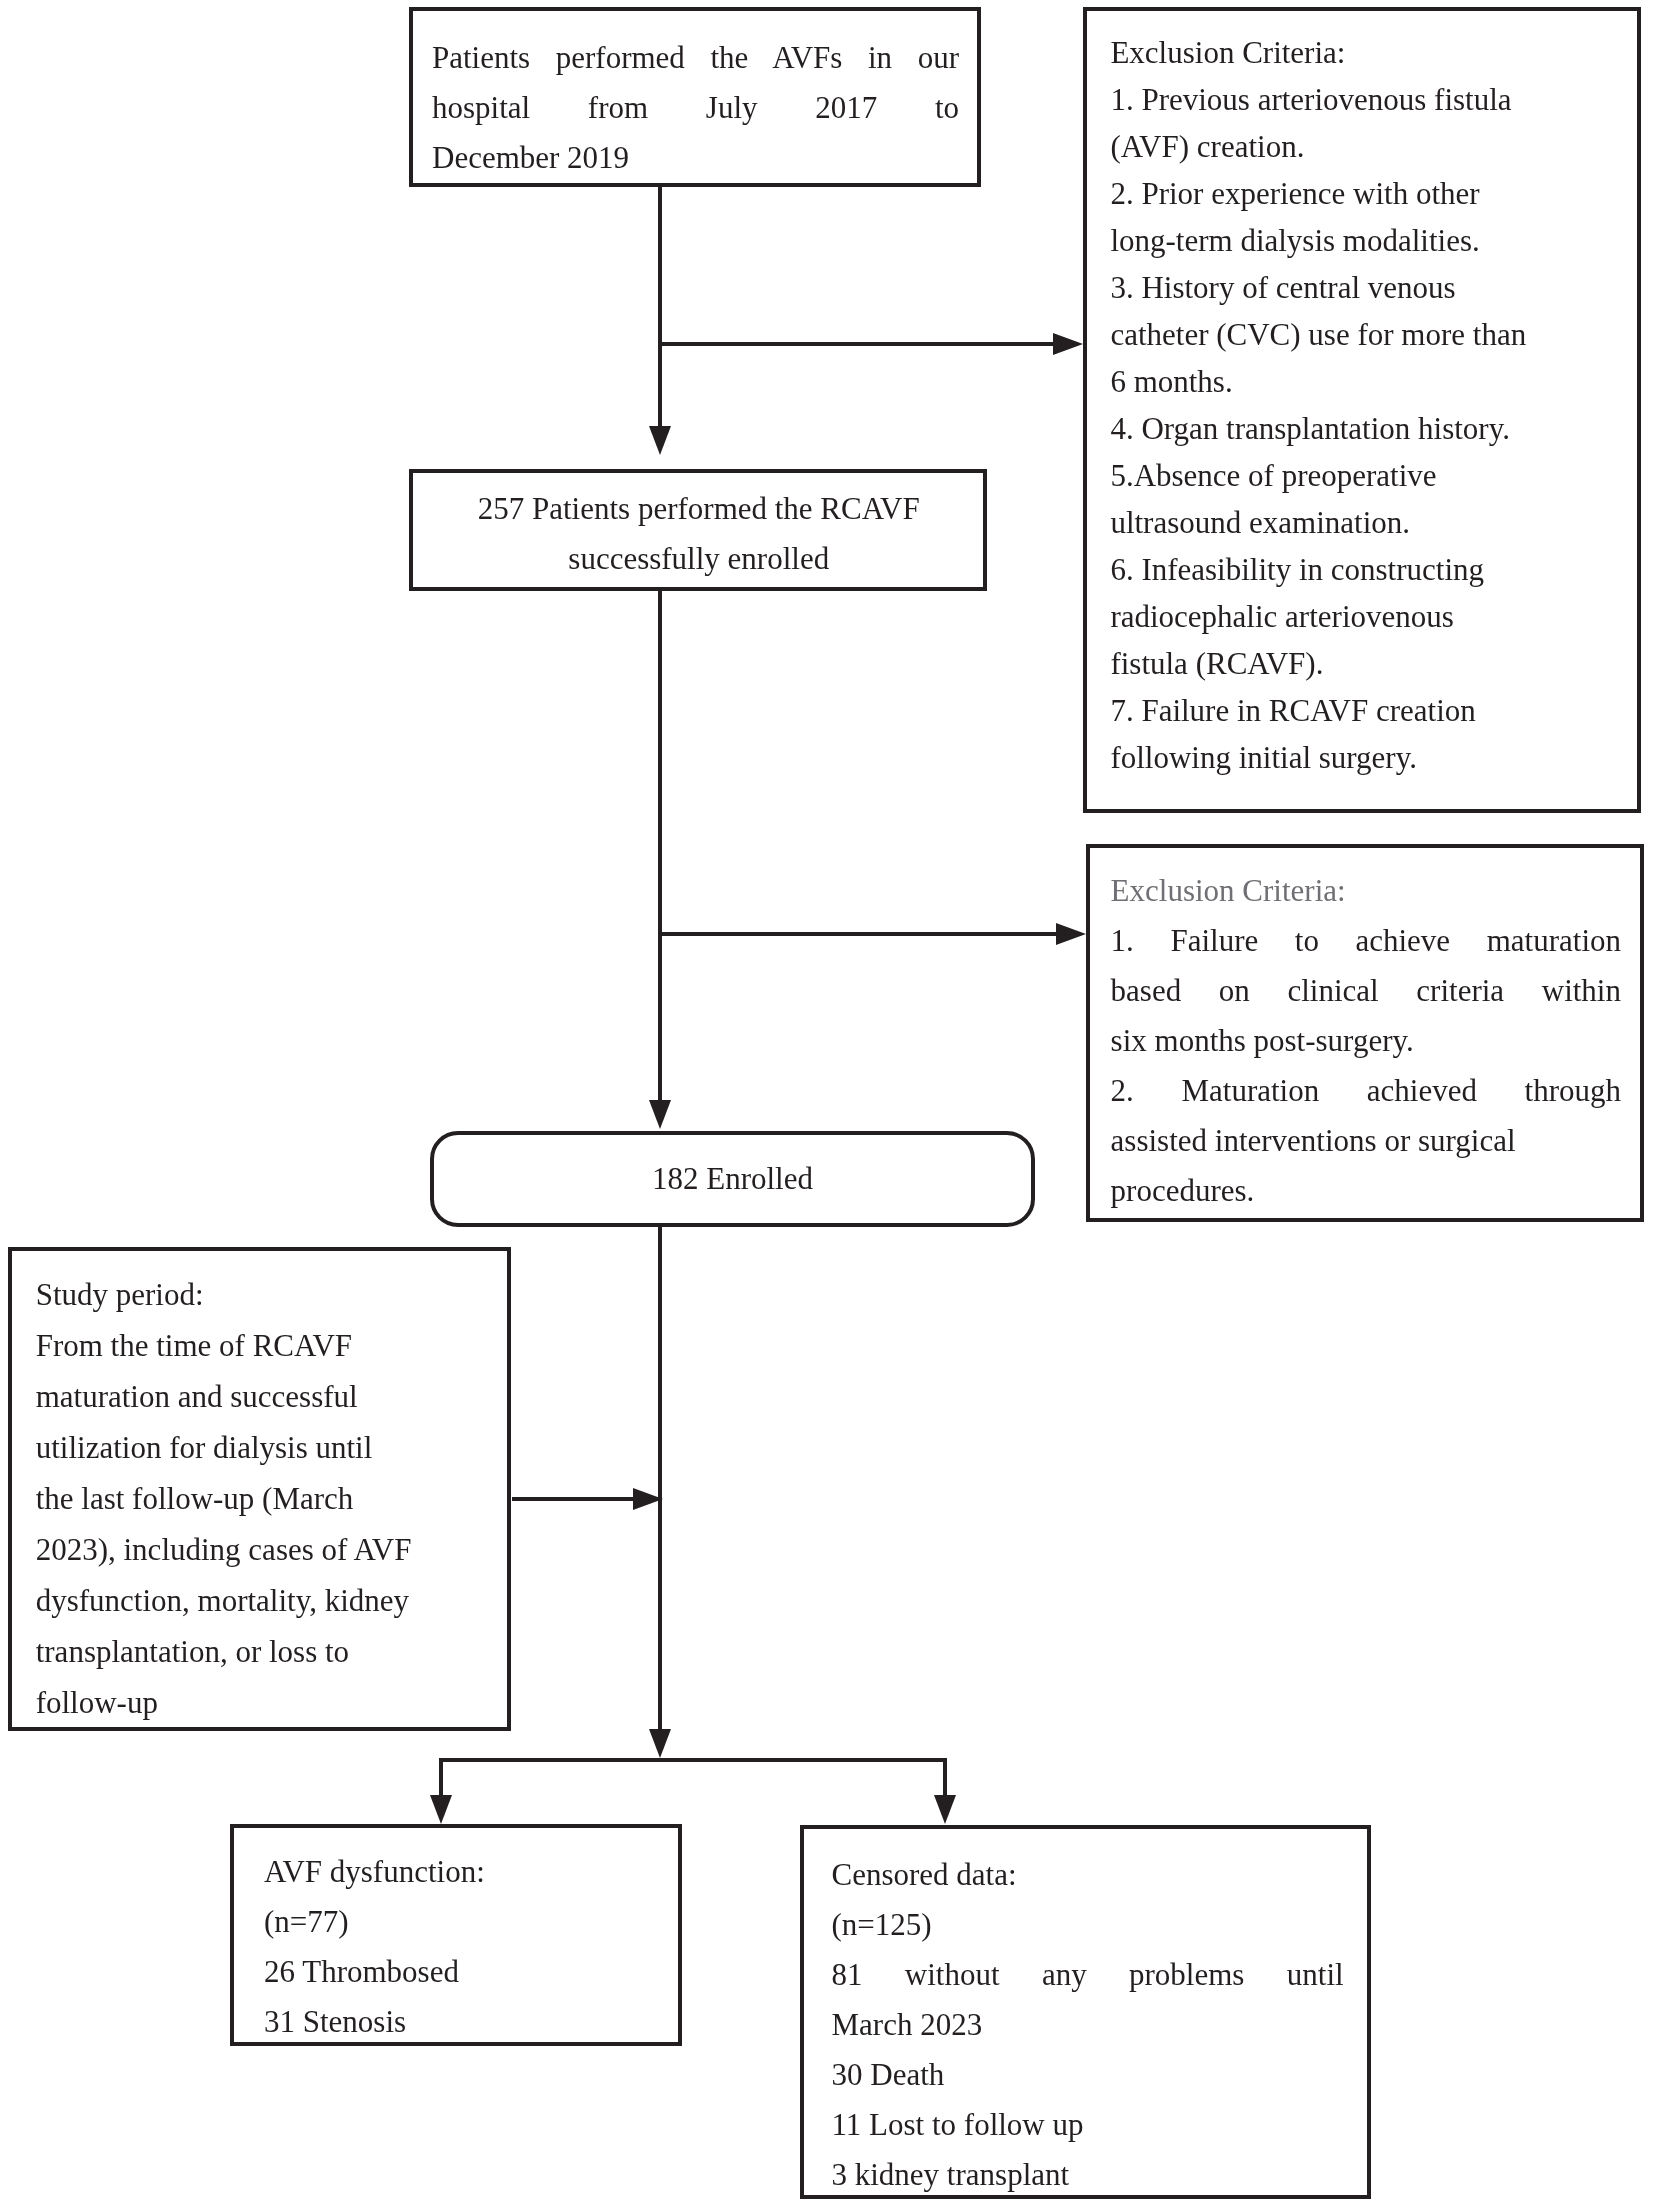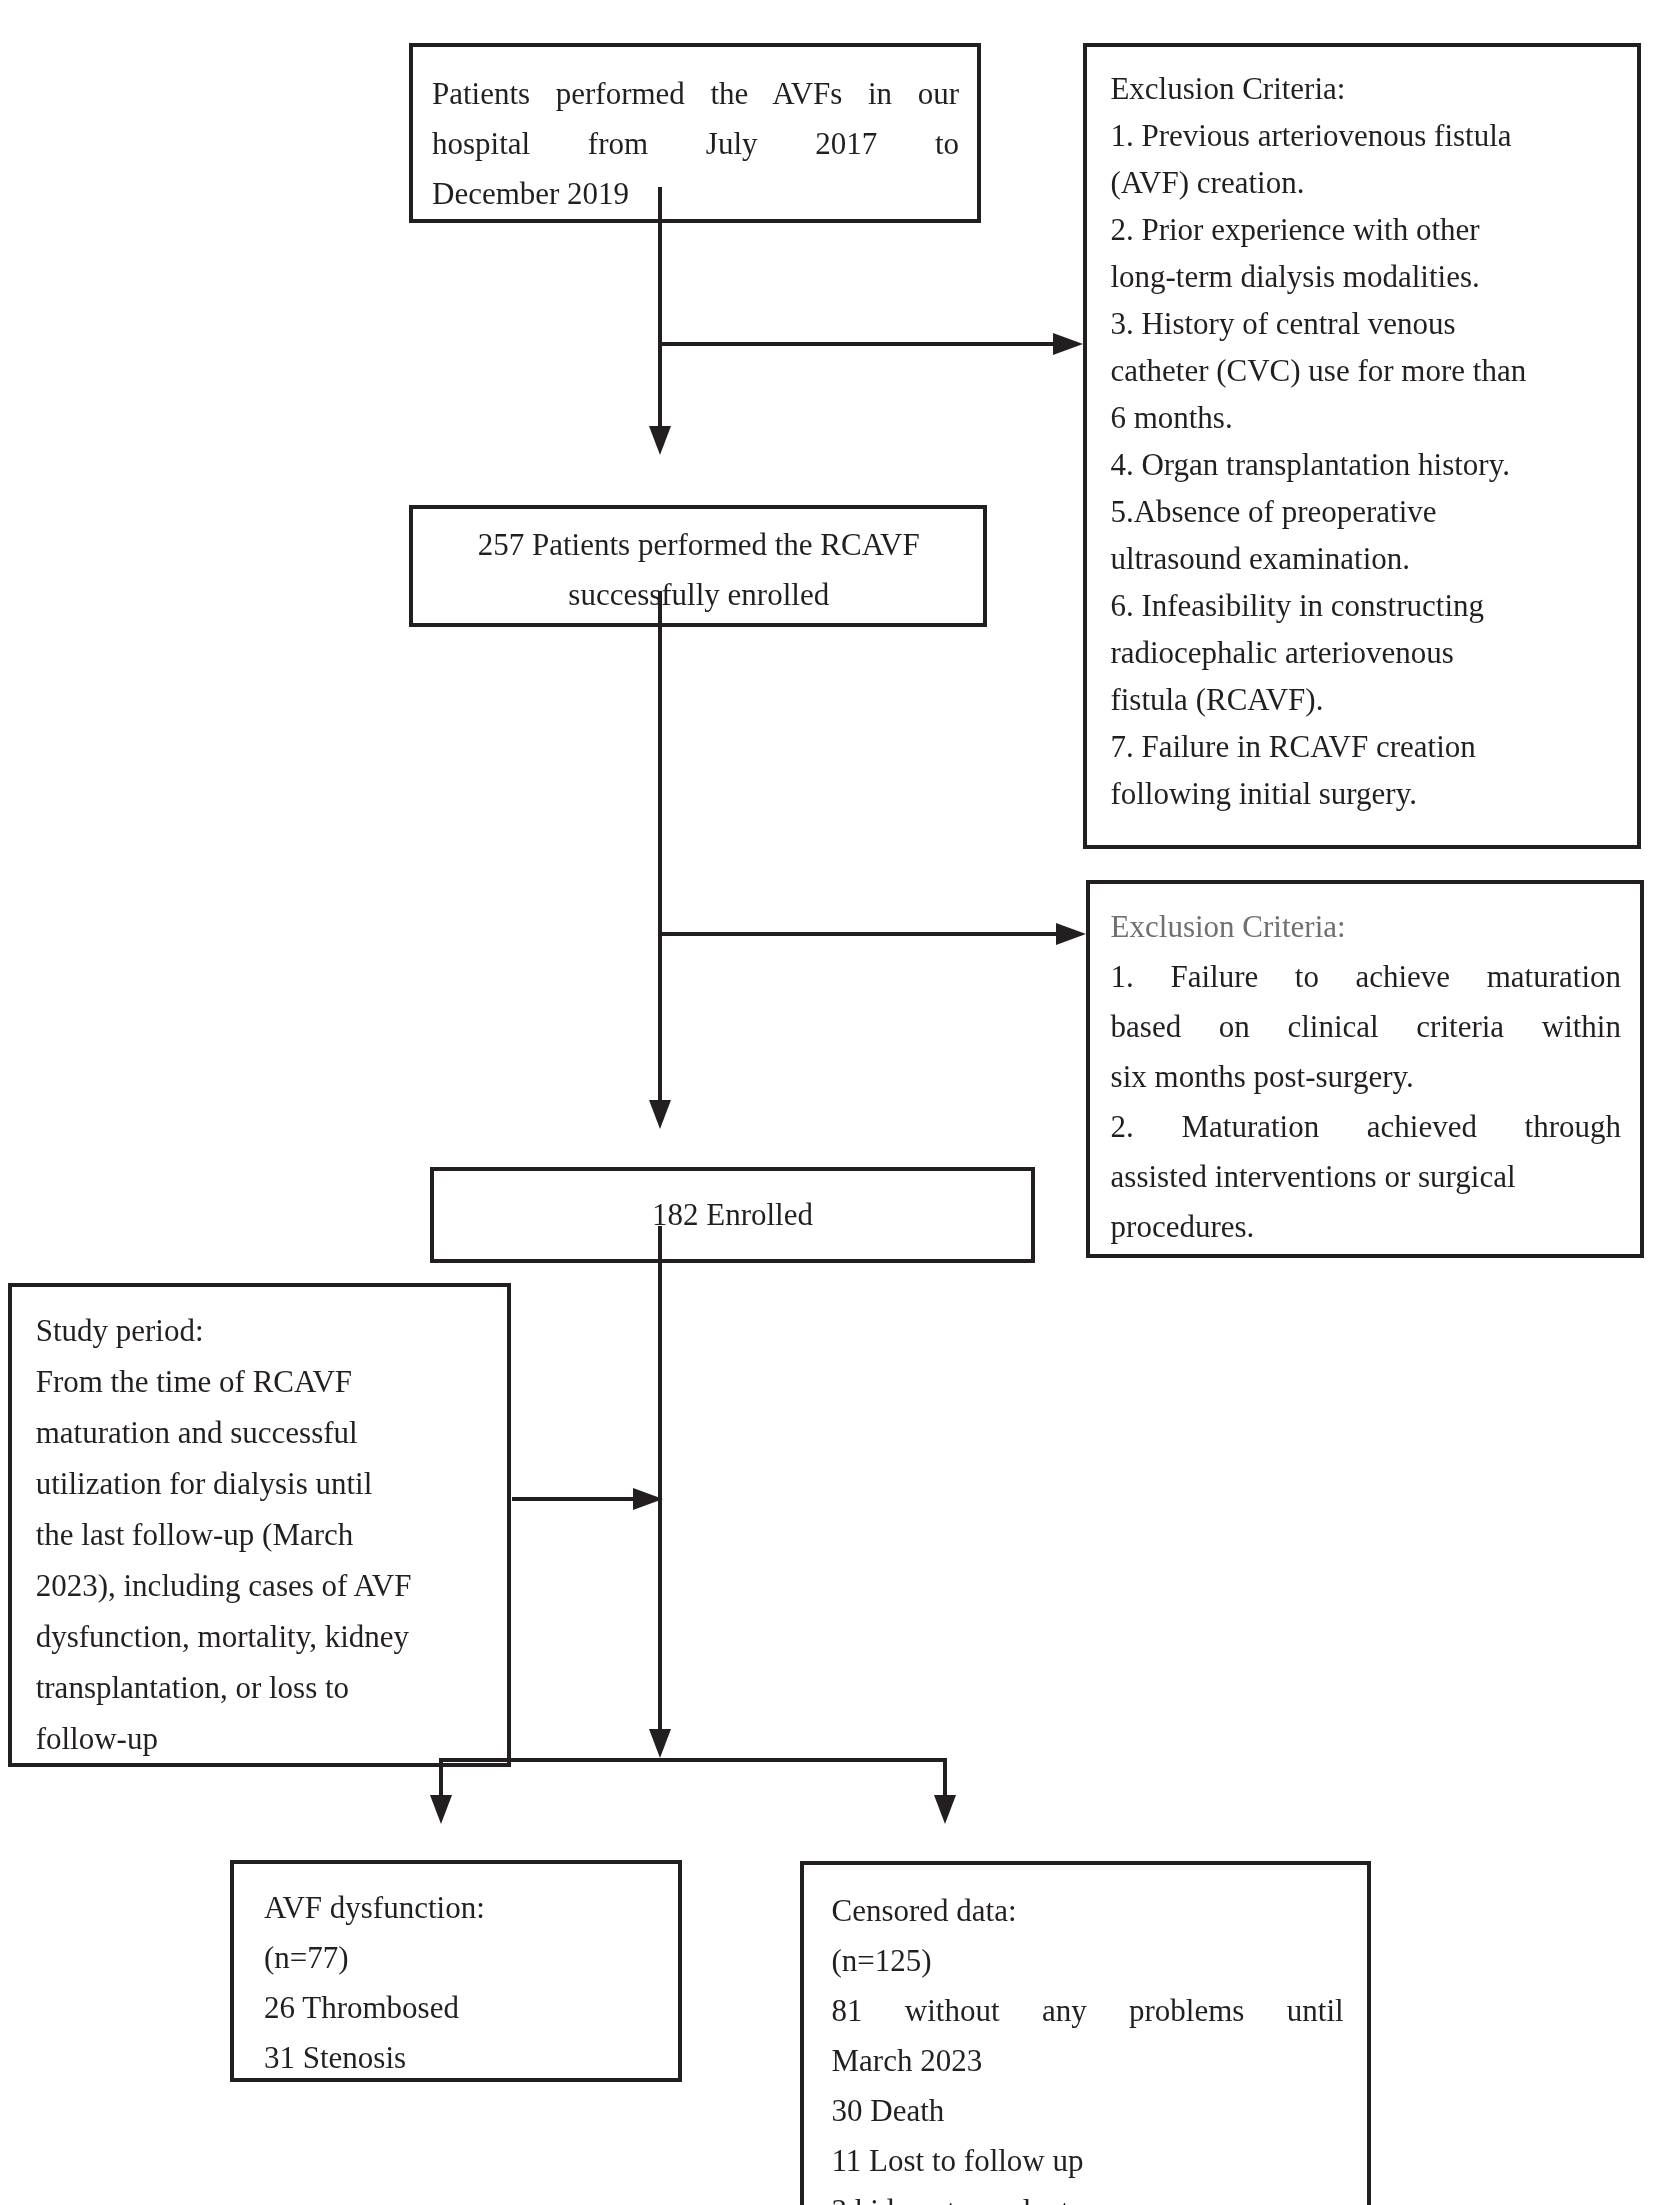--- a/index.html
+++ b/index.html
@@ -16,33 +16,32 @@
     font-family:"Liberation Serif","DejaVu Serif",serif;
     color:var(--ink);
     overflow:hidden;
   }
   .box{
     position:absolute;
     box-sizing:border-box;
     border:4.1px solid var(--ink);
     background:var(--bg);
     font-size:31px;
-    margin-top:36px;
   }
   .bline{white-space:pre;}
   .bline.j{white-space:normal;text-align:justify;text-align-last:justify;}
   .bline.gray{color:var(--gray);}
   .center{display:flex;align-items:center;justify-content:center;}
 
   
   #box-source {left:409px;  top:6.9px;   width:572px; height:180px; padding:22px 18px 0 19px; line-height:50px;}
   #box-exc1   {left:1083px; top:6.9px;   width:558px; height:806px;padding:18px 19px 0 23.4px; line-height:47px;}
   #box-257    {left:409px;  top:469px;  width:578px; height:122px; padding:11px 16.5px 0 18px; line-height:50px;text-align:center;}
   #box-exc2   {left:1086px; top:844px; width:558px; height:378px; padding:18px 19px 0 20.6px; line-height:50px;}
-  #box-182    {left:430px;  top:1131px; width:605px; height:96px;}
+  #box-182    {left:430px;  top:1131px; width:605px; height:96px;border-radius:28px;}
   #box-study  {left:8.3px;   top:1247px; width:503px; height:484px; padding:18px 13.8px 0 23.4px; line-height:51px;}
   #box-avf    {left:230px;  top:1824px; width:452px; height:222px; padding:19px 13.8px 0 30px; line-height:50px;}
   #box-cens   {left:800px; top:1825px; width:571px; height:374px; padding:20.6px 23.4px 0 27.5px; line-height:50px;}
 
   
   .ln{position:absolute;background:var(--ink);}
   #v1  {left:658px;  top:187px;  width:4.1px;   height:239px;}
   #b1  {left:660px;  top:342px;  width:393px; height:4.1px;}
   #v2  {left:658px;  top:591px;  width:4.1px;   height:509px;}
   #b2  {left:660px;  top:932px; width:396px; height:4.1px;}

